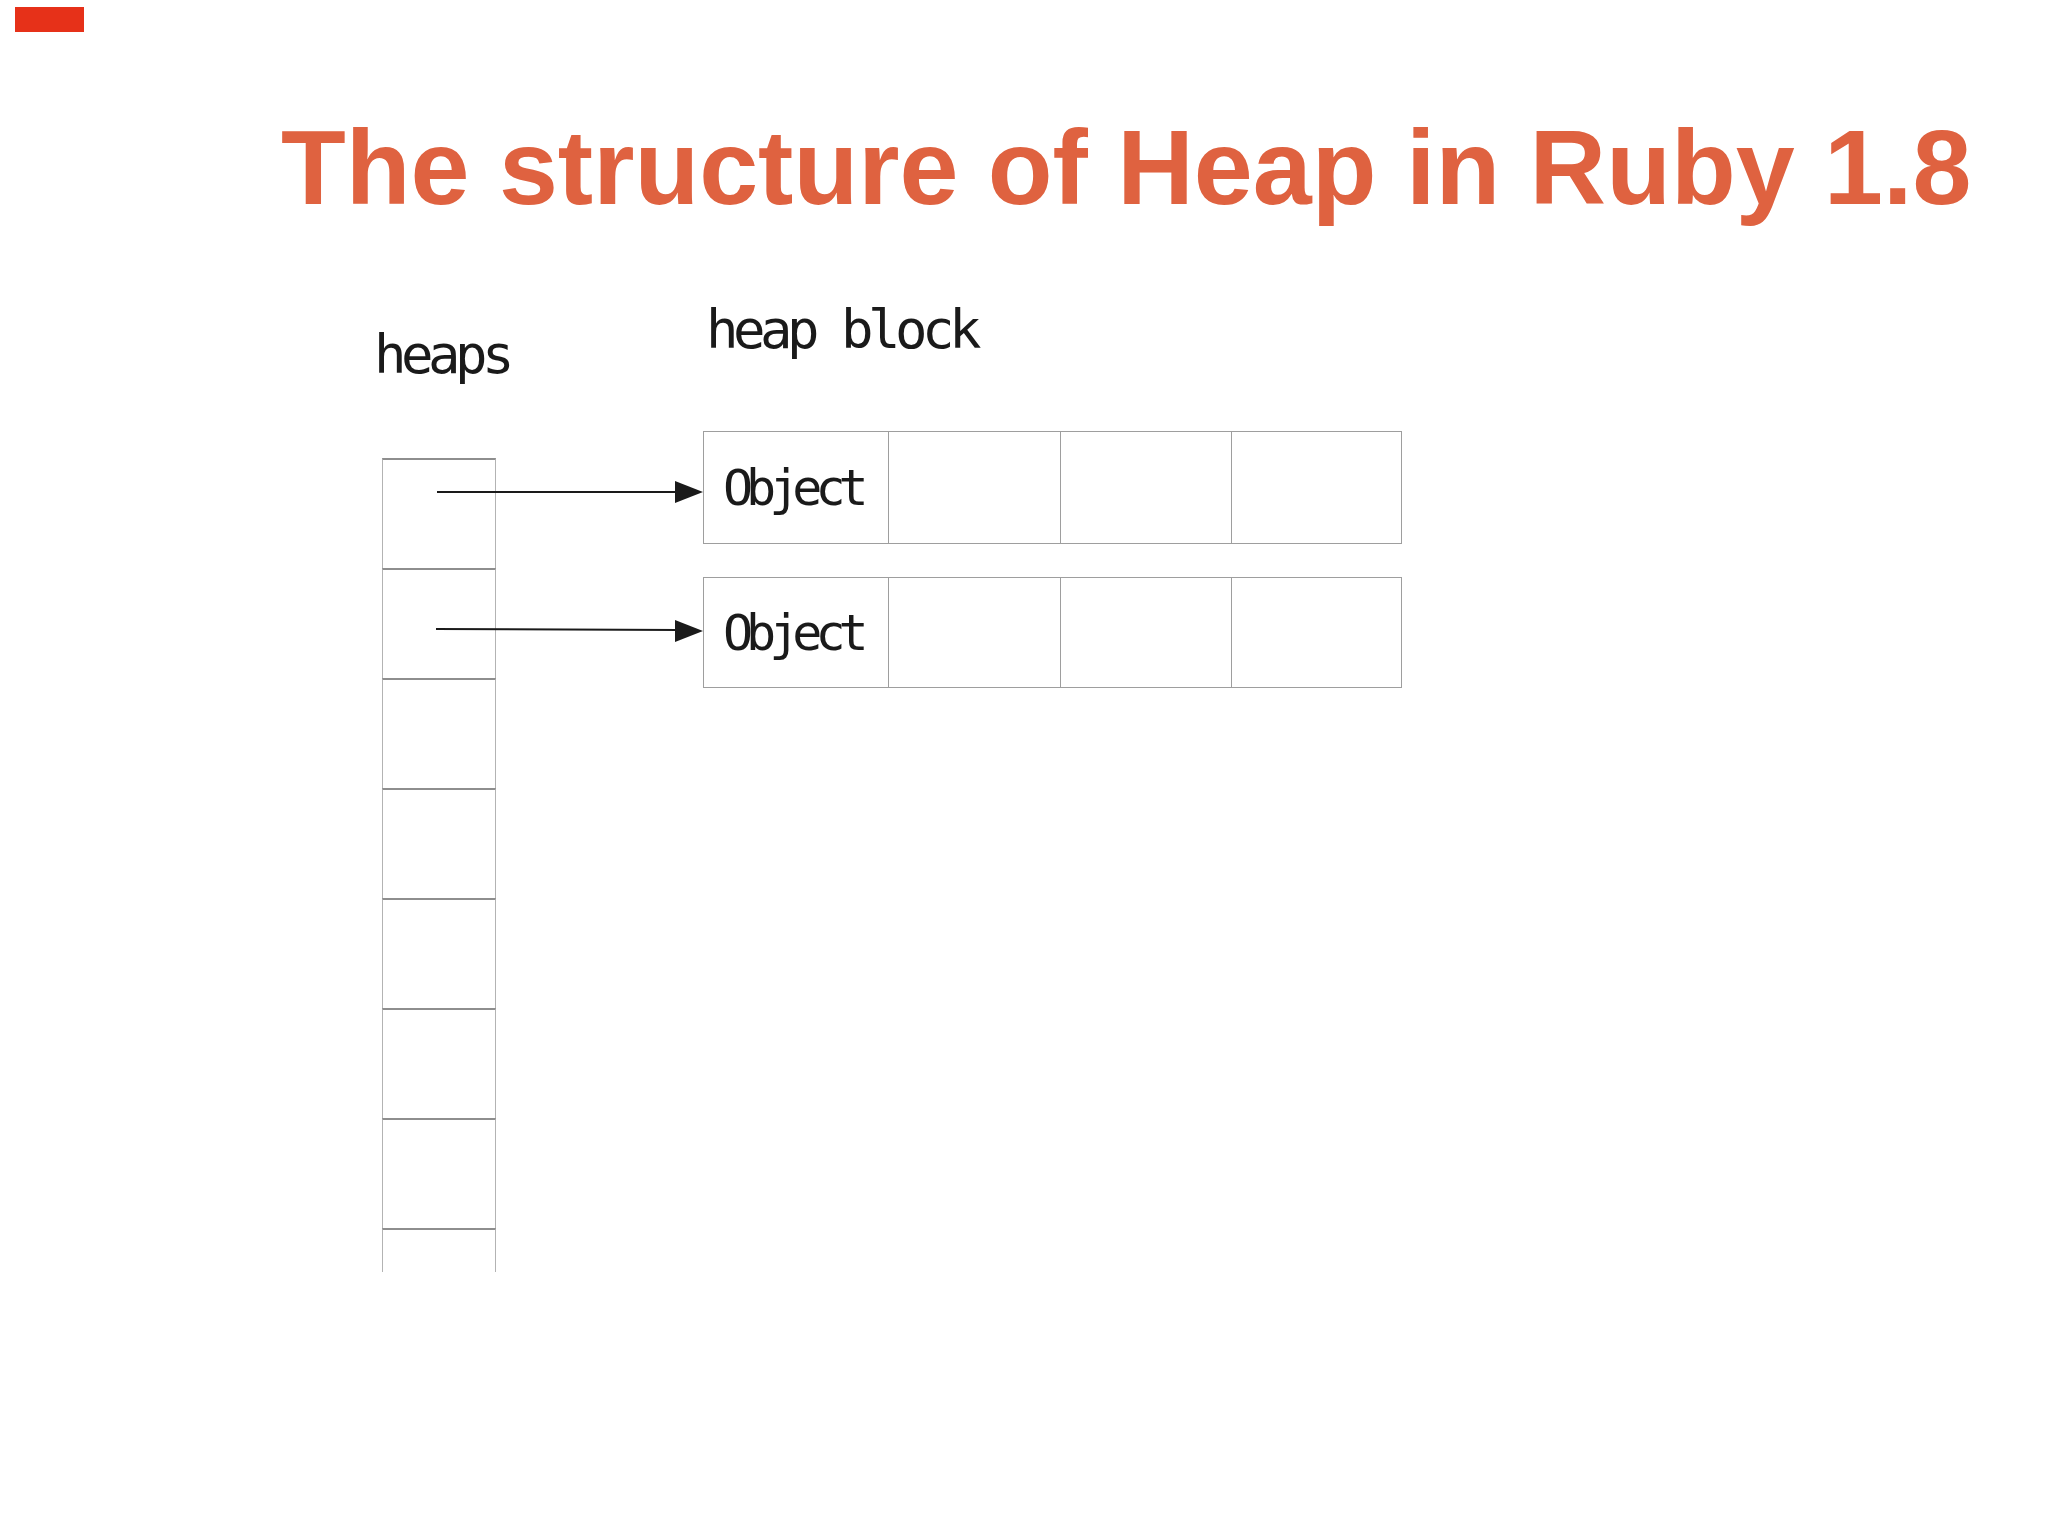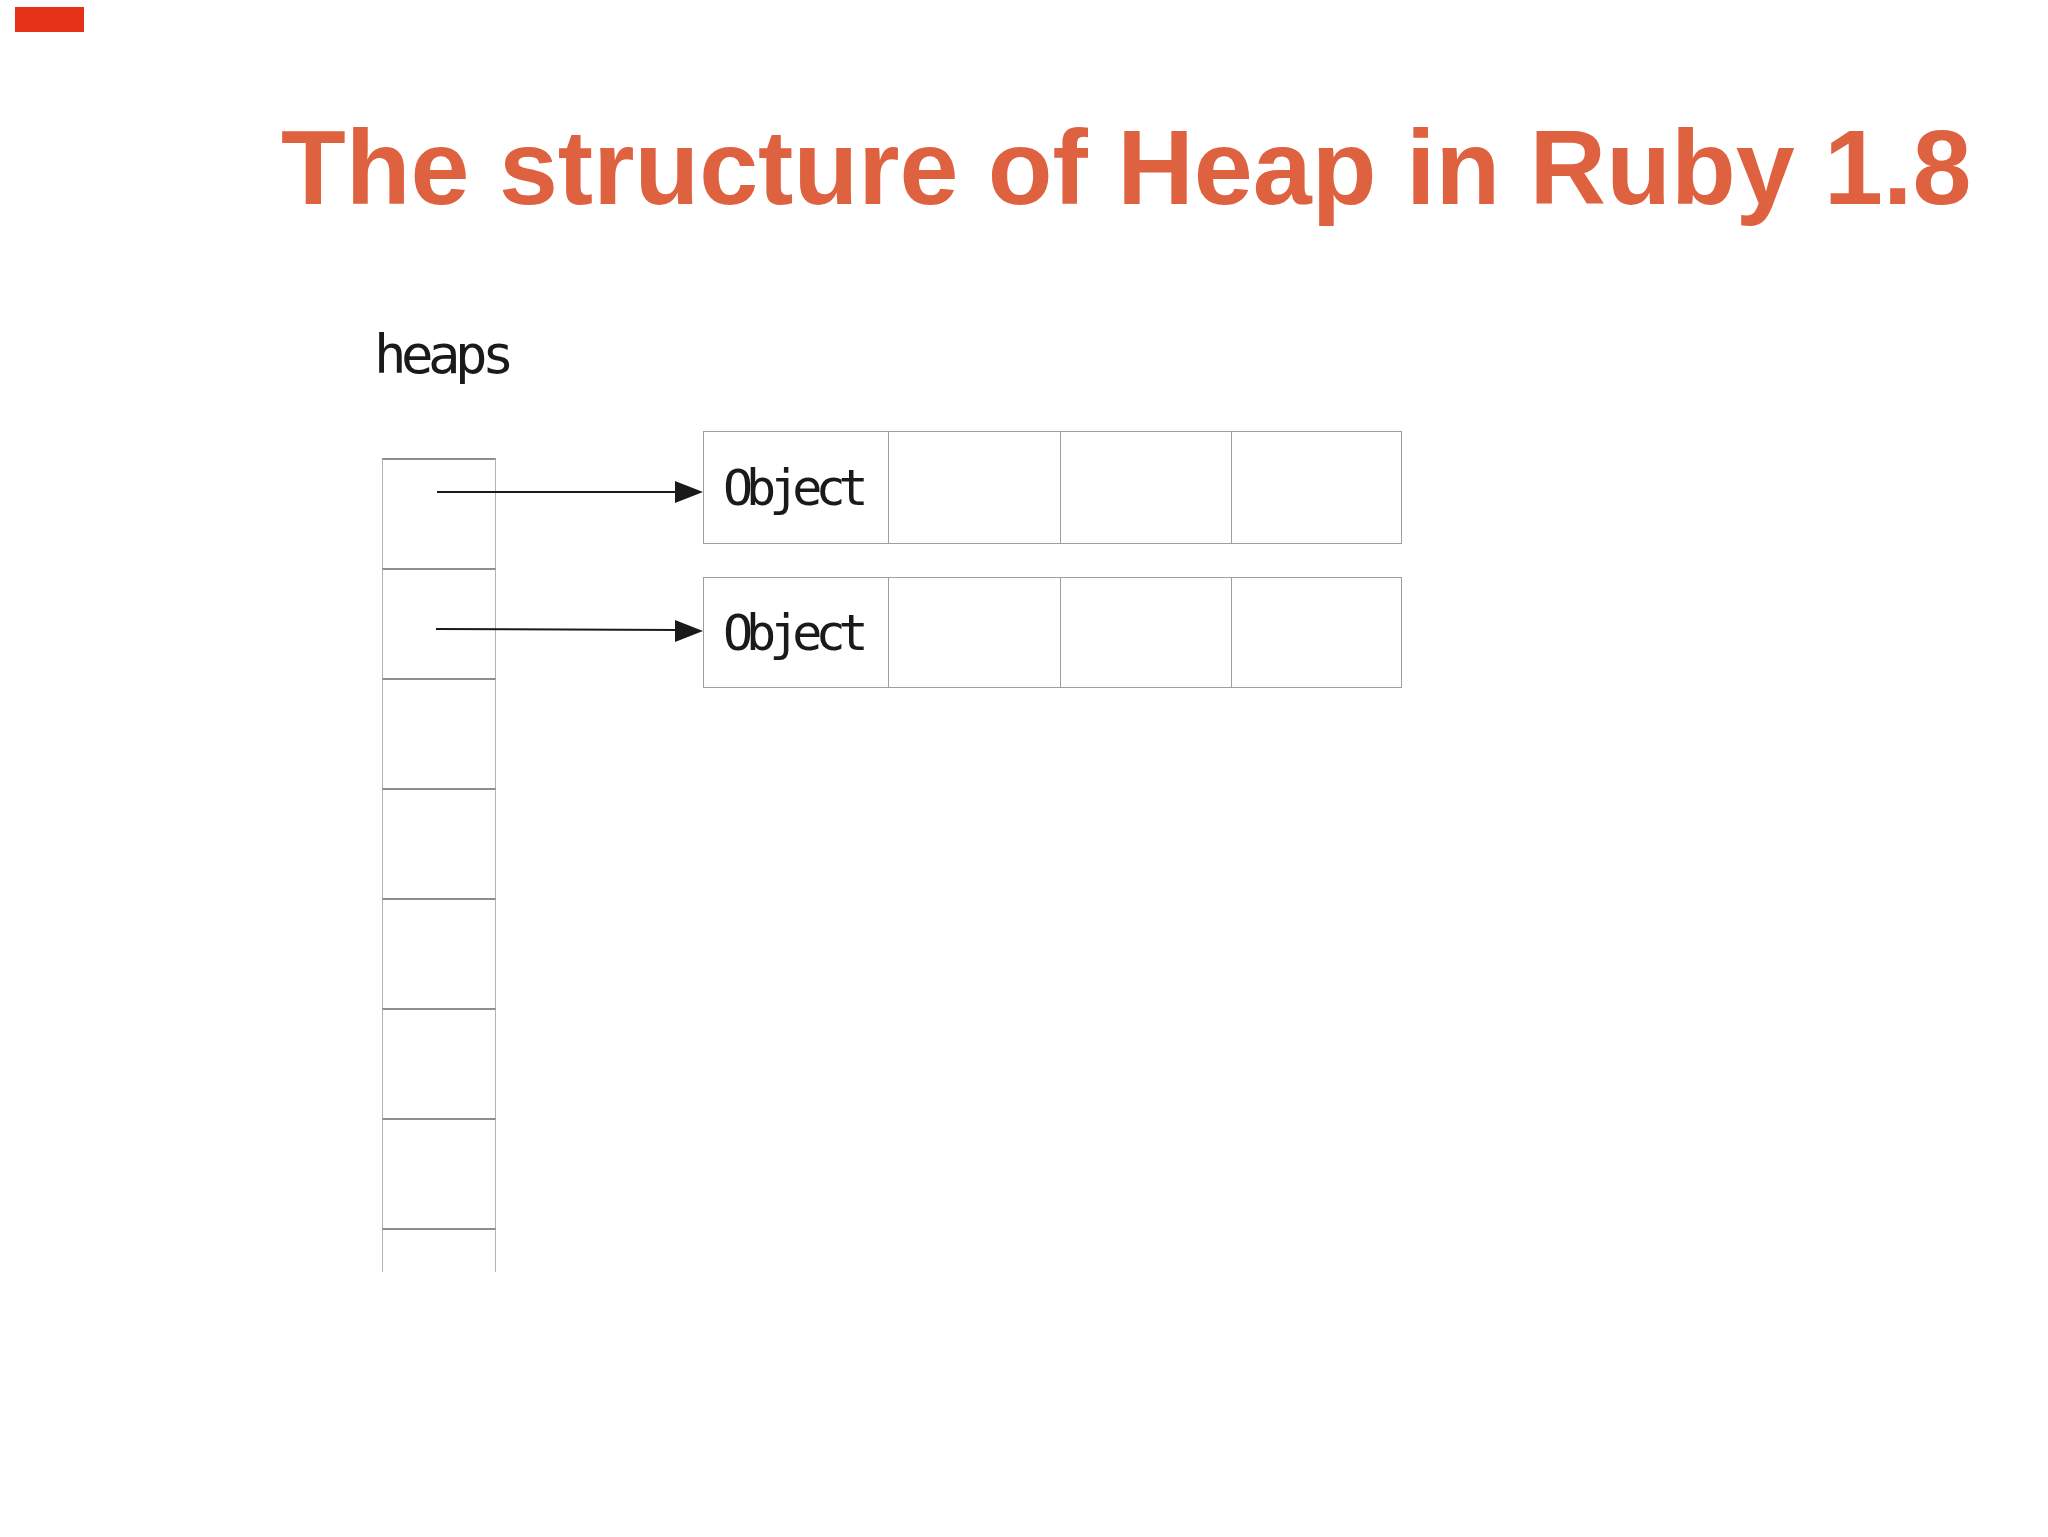--- a/index.html
+++ b/index.html
@@ -118,20 +118,21 @@
 <body>
 
 <div id="slide">
 
   <div class="marker" style="background: rgb(230, 49, 25);"></div>
 
   <div class="title" style="color: rgb(223, 98, 64);">The structure of Heap in Ruby 1.8</div>
 
   <div class="lbl" id="heapsLabel">heaps</div>
 
+  <div class="lbl" id="heapBlockLabel">heap block</div>
 
   <div id="heapsCol">
       <div class="heaps-cell"></div>
       <div class="heaps-cell"></div>
       <div class="heaps-cell"></div>
       <div class="heaps-cell"></div>
       <div class="heaps-cell"></div>
       <div class="heaps-cell"></div>
       <div class="heaps-cell"></div>
       <div class="heaps-cell"></div>

